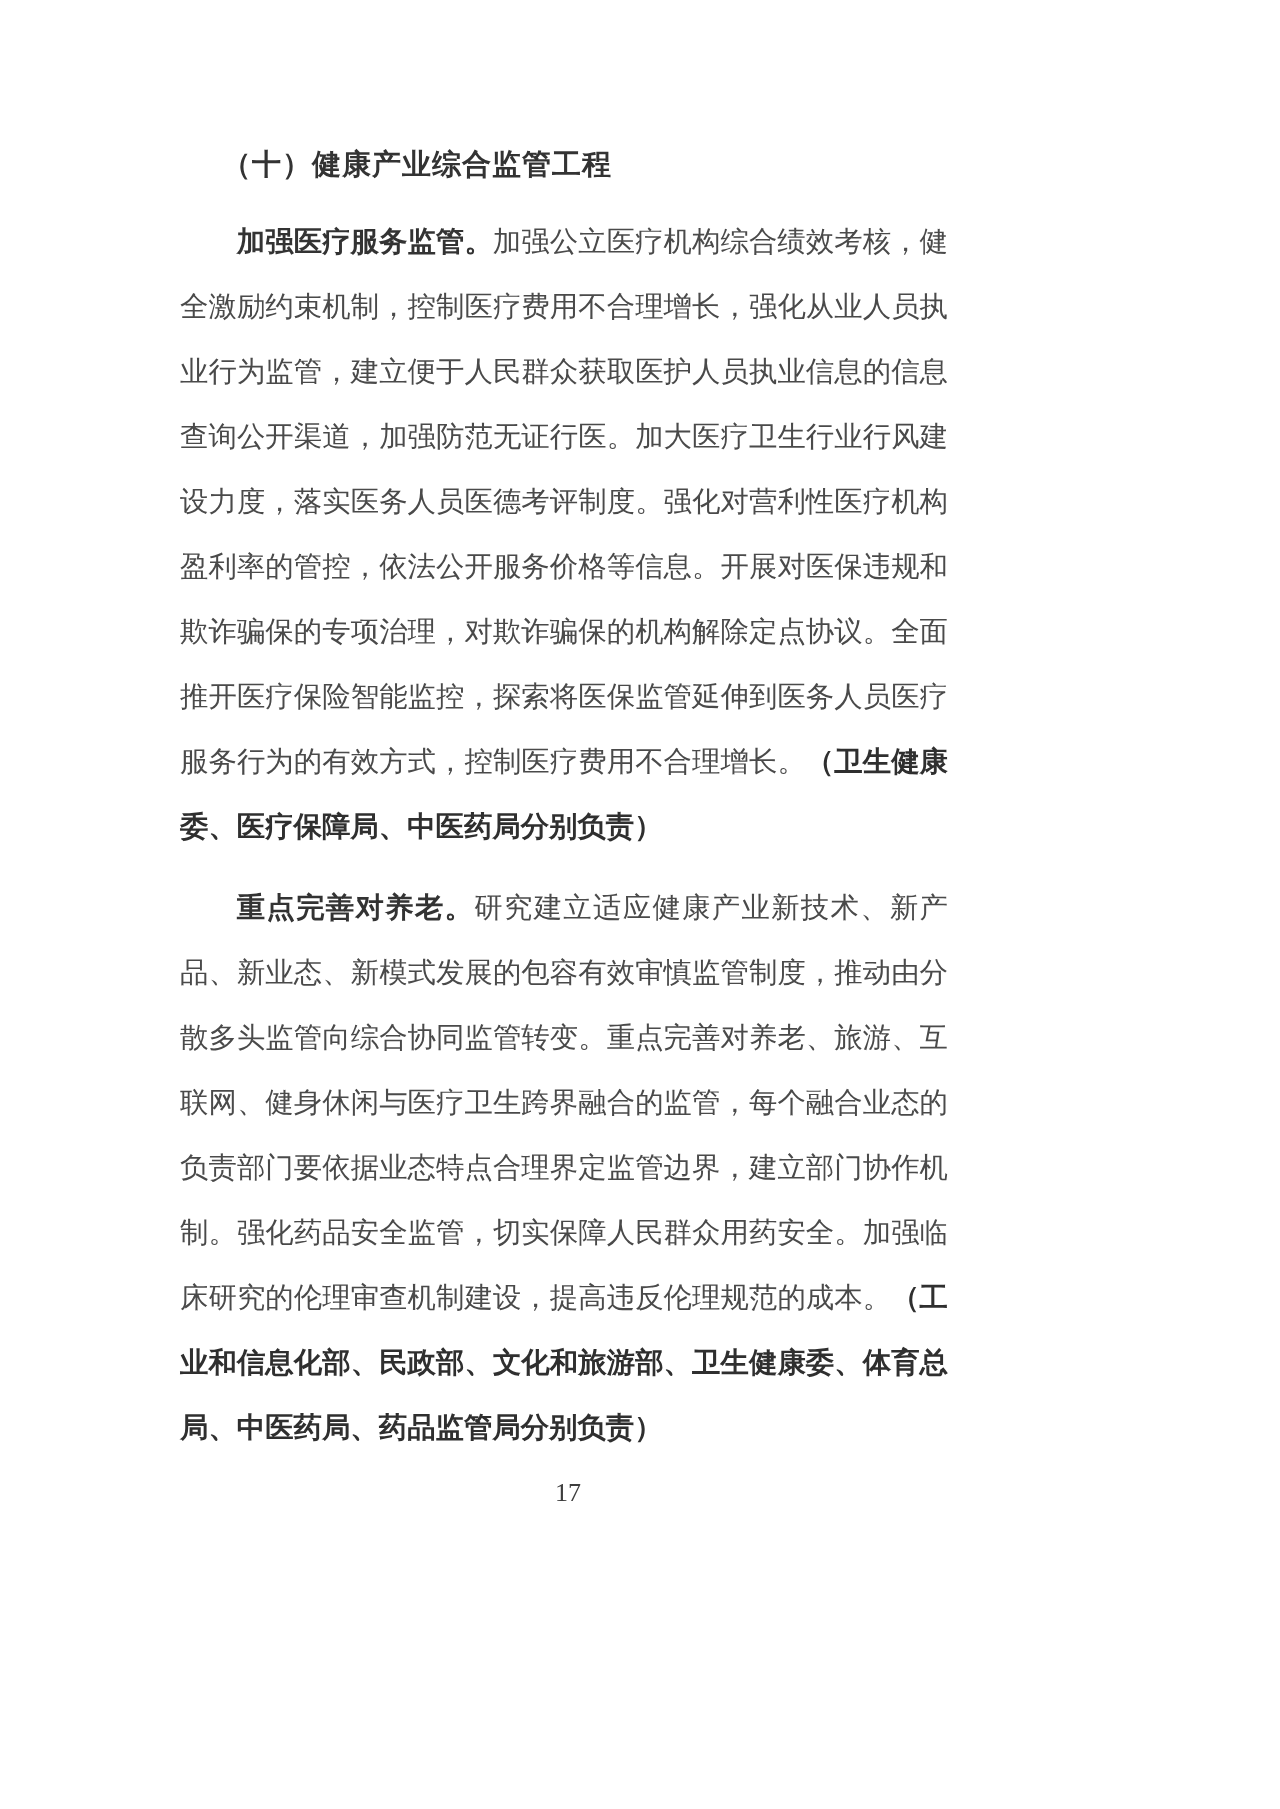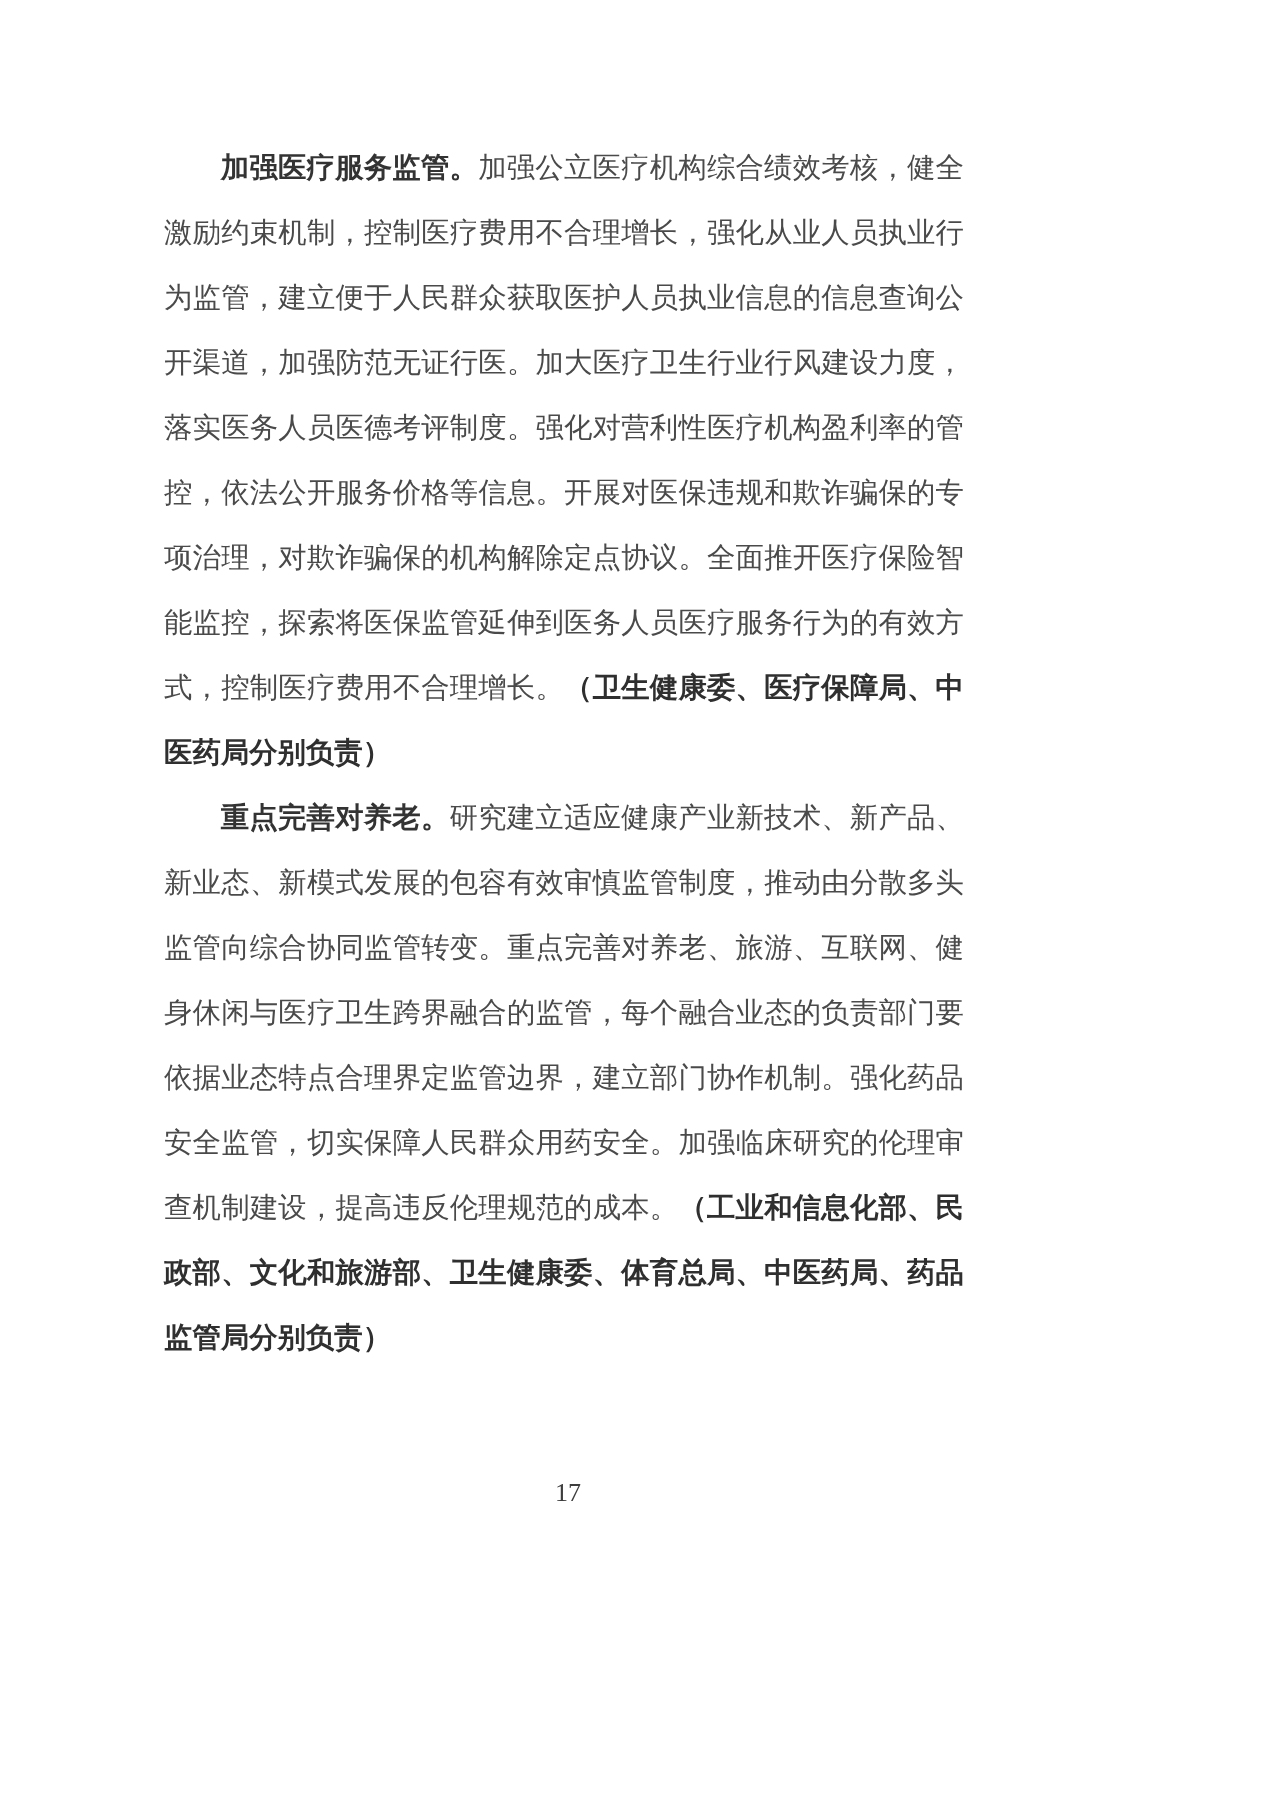--- a/index.html
+++ b/index.html
@@ -24,21 +24,21 @@
   .heading {
     font-size: 29px;
     line-height: 58px;
     font-weight: 700;
     color: #333333;
     text-indent: 2em;
     letter-spacing: 1px;
     white-space: nowrap;
   }
   p.para {
-    margin: 0;
+    margin: 16px;
     font-size: 28.4px;
     line-height: 65px;
     color: #4a4a4a;
     text-indent: 2em;
     text-align: justify;
     text-justify: inter-ideograph;
     word-break: break-all;
     line-break: strict;
   }
   .lead {
@@ -59,20 +59,21 @@
     font-size: 26px;
     color: #3d3d3d;
     font-family: "Liberation Serif", "DejaVu Serif", serif;
   }
 </style>
 </head>
 <body>
 
 <div class="page">
   <div class="content">
+    <div class="heading">（十）健康产业综合监管工程</div>
 
     <p class="para"><span class="lead">加强医疗服务监管。</span><span>加强公立医疗机构综合绩效考核，健全激励约束机制，控制医疗费用不合理增长，强化从业人员执业行为监管，建立便于人民群众获取医护人员执业信息的信息查询公开渠道，加强防范无证行医。加大医疗卫生行业行风建设力度，落实医务人员医德考评制度。强化对营利性医疗机构盈利率的管控，依法公开服务价格等信息。开展对医保违规和欺诈骗保的专项治理，对欺诈骗保的机构解除定点协议。全面推开医疗保险智能监控，探索将医保监管延伸到医务人员医疗服务行为的有效方式，控制医疗费用不合理增长。</span><span class="attr">（卫生健康委、医疗保障局、中医药局分别负责）</span></p>
 
     <p class="para"><span class="lead">重点完善对养老。</span><span>研究建立适应健康产业新技术、新产品、新业态、新模式发展的包容有效审慎监管制度，推动由分散多头监管向综合协同监管转变。重点完善对养老、旅游、互联网、健身休闲与医疗卫生跨界融合的监管，每个融合业态的负责部门要依据业态特点合理界定监管边界，建立部门协作机制。强化药品安全监管，切实保障人民群众用药安全。加强临床研究的伦理审查机制建设，提高违反伦理规范的成本。</span><span class="attr">（工业和信息化部、民政部、文化和旅游部、卫生健康委、体育总局、中医药局、药品监管局分别负责）</span></p>
   </div>
 
   <div class="page-number">17</div>
 </div>
 
 </body></html>

